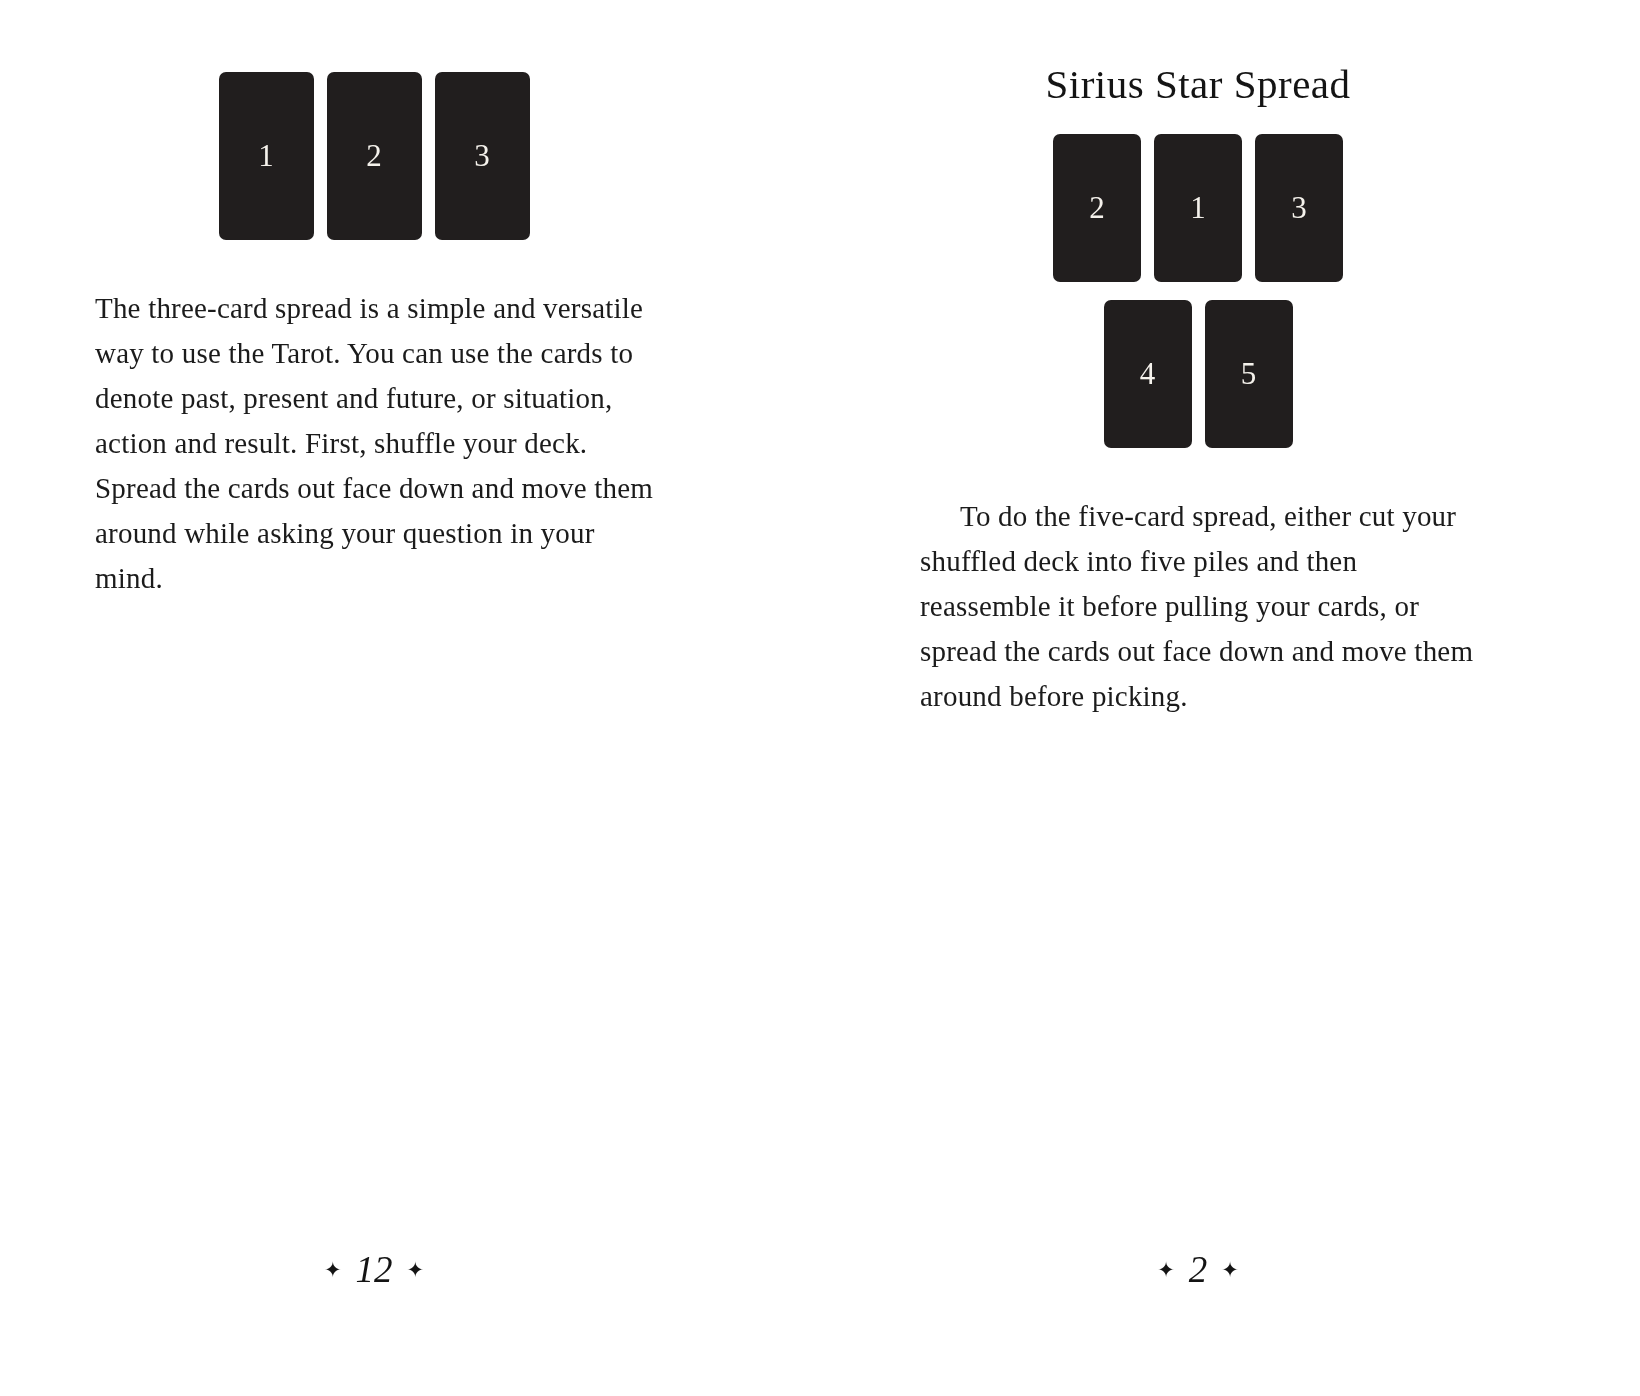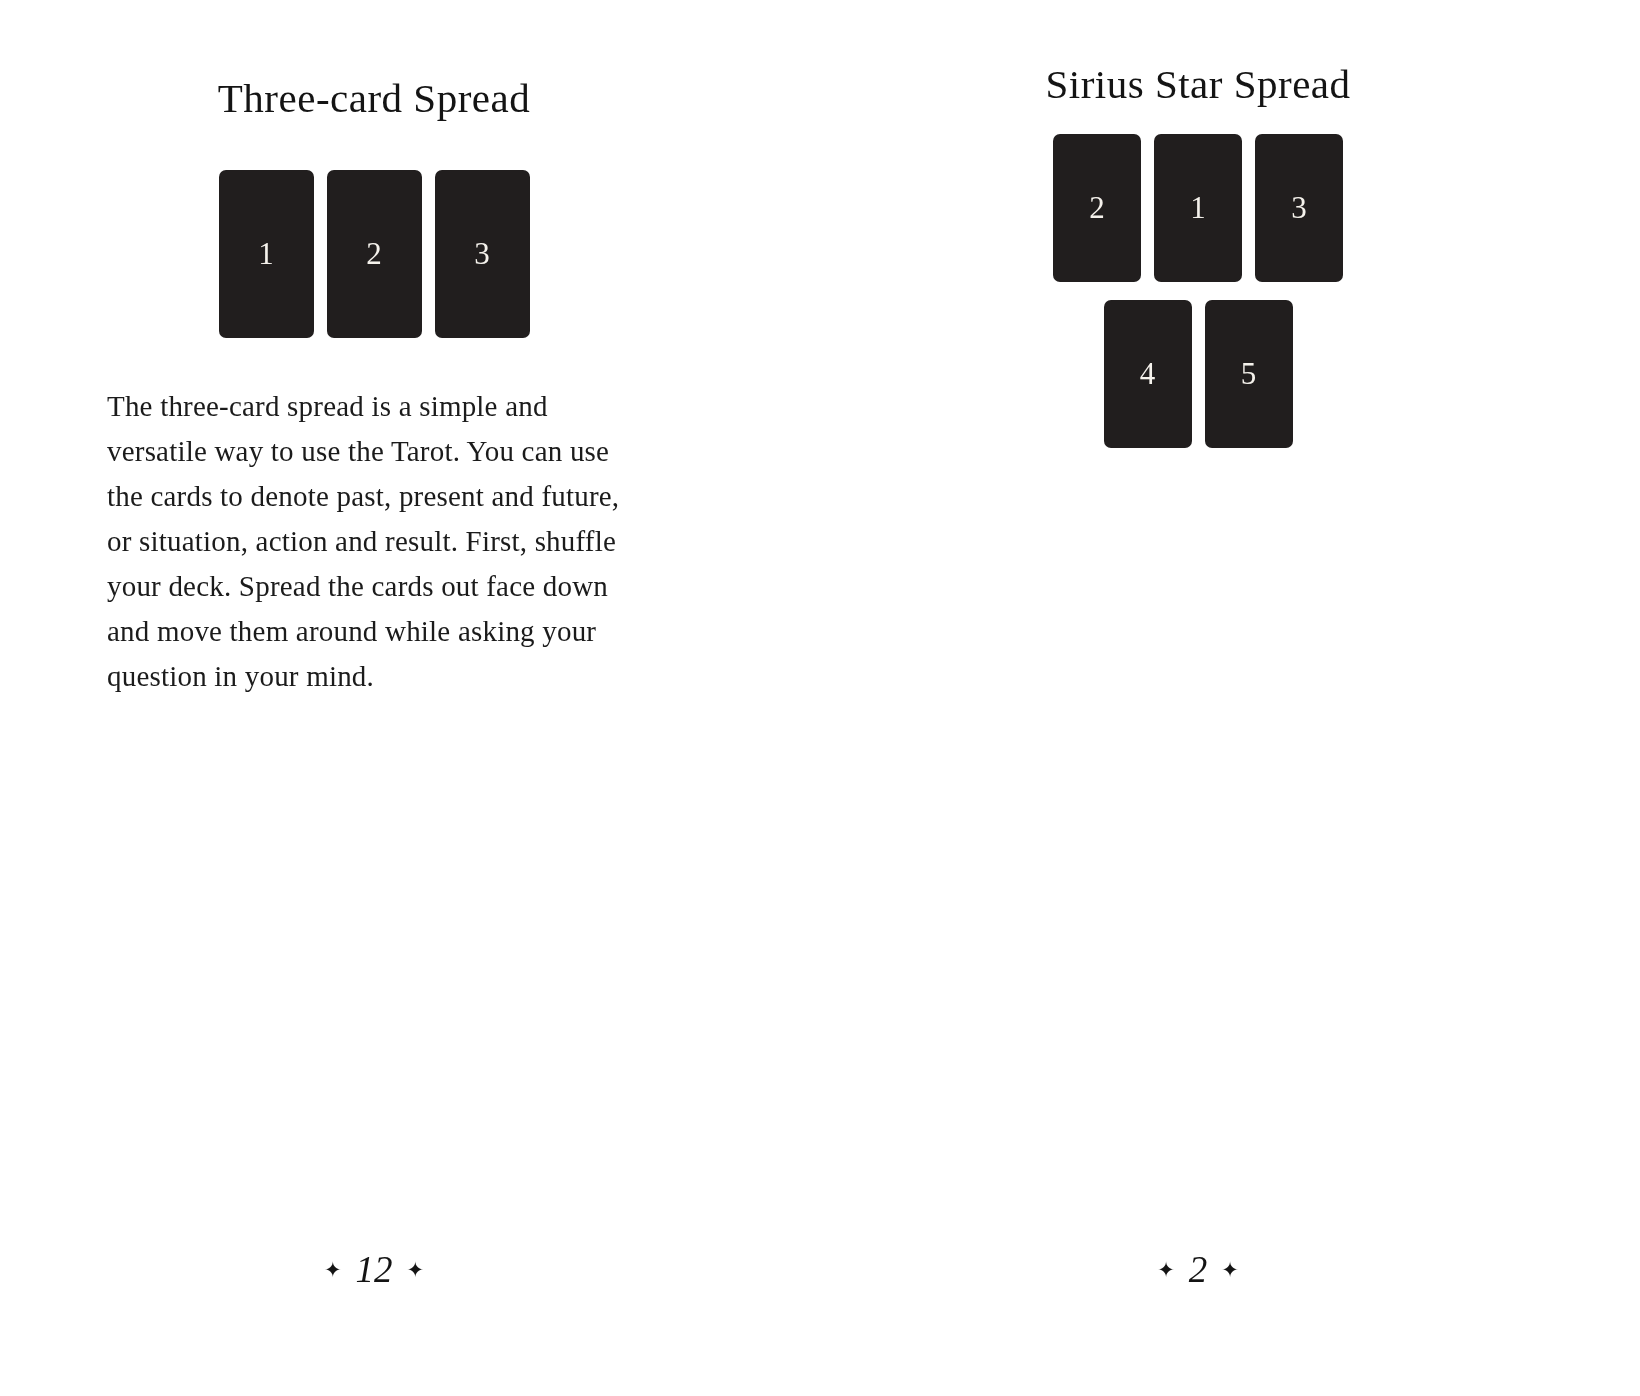--- a/index.html
+++ b/index.html
@@ -63,21 +63,21 @@
   .card-sm { width: 88px; height: 148px; }
   .card-num {
     font-size: 31px;
     font-family: "Liberation Serif", serif;
   }
 
   .body-text {
     margin-top: 46px;
   }
   .body-text p {
-    margin: 12px;
+    margin: 0;
     font-size: 29px;
     line-height: 45px;
     letter-spacing: 0.2px;
     color: #1b1b1b;
   }
   .body-text p.indent {
     text-indent: 40px;
   }
 
   .page-footer {
@@ -101,21 +101,20 @@
     color: #141414;
     font-family: "DejaVu Sans", sans-serif;
   }
 </style>
 </head>
 <body>
 
 <div class="spread">
 
   <div class="page page-left">
-    <div class="page-title">Three-card Spread</div>
 
     <div class="cards-block">
       <div class="cards-row">
         <div class="tarot-card card-lg">
           <span class="card-num">1</span>
         </div>
         <div class="tarot-card card-lg">
           <span class="card-num">2</span>
         </div>
         <div class="tarot-card card-lg">
@@ -148,20 +147,21 @@
         <div class="tarot-card card-sm">
           <span class="card-num">4</span>
         </div>
         <div class="tarot-card card-sm">
           <span class="card-num">5</span>
         </div>
       </div>
     </div>
 
     <div class="body-text">
+      <p class="indent">To do the five-card spread, either cut your shuffled deck into five piles and then reassemble it before pulling your cards, or spread the cards out face down and move them around before picking.</p>
     </div>
   </div>
 
   <div class="page-footer footer-left">
     <span class="ornament">✦</span>
     <span class="page-number">12</span>
     <span class="ornament">✦</span>
   </div>
 
   <div class="page-footer footer-right">

